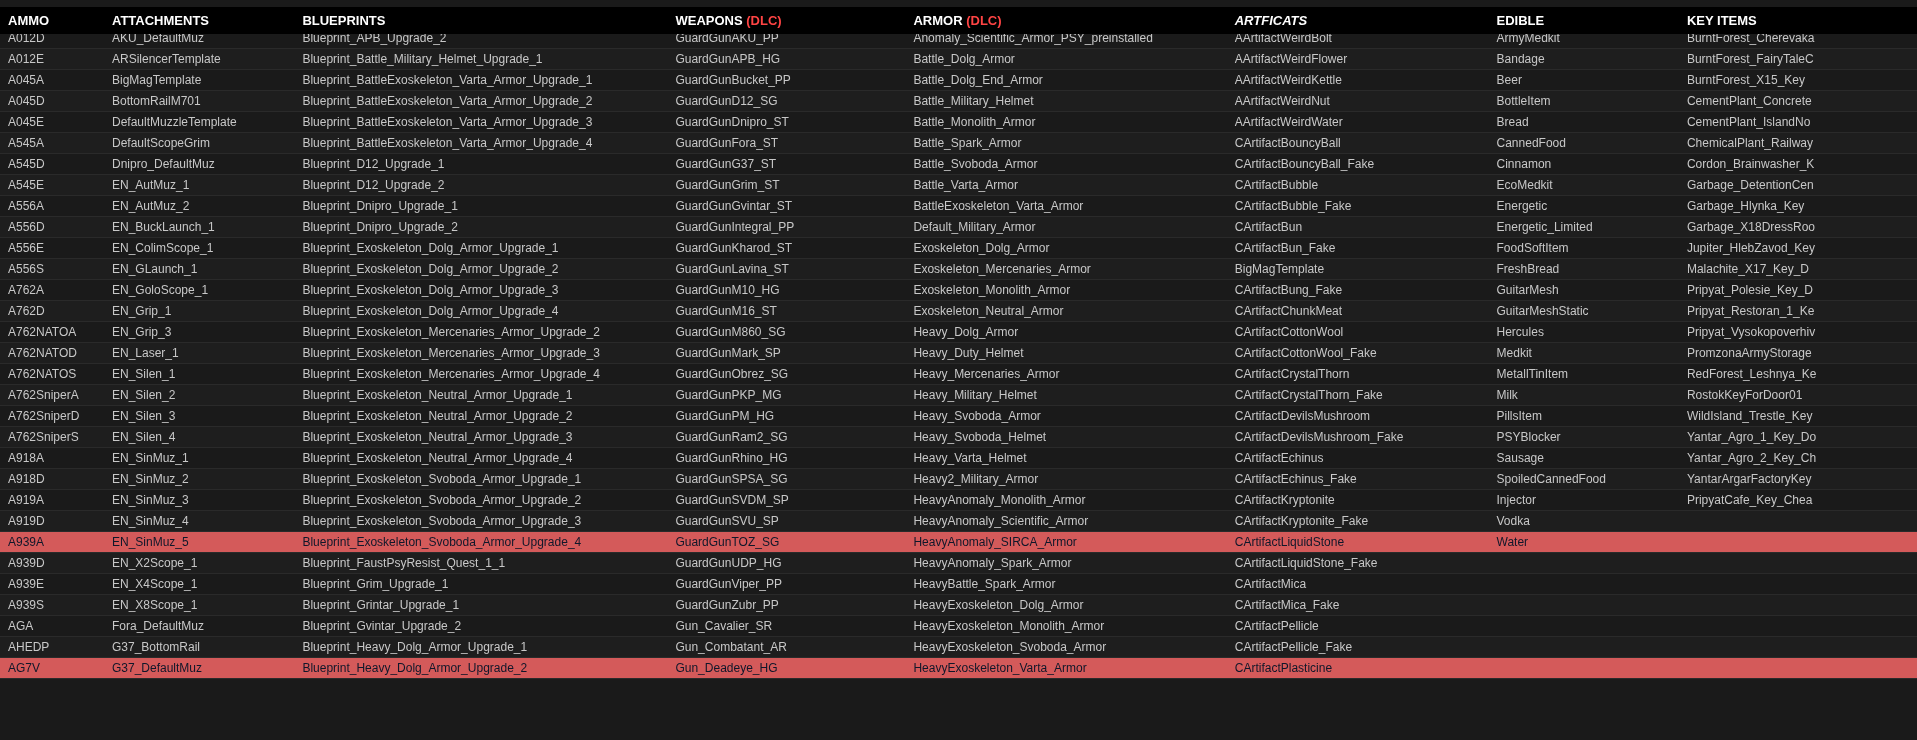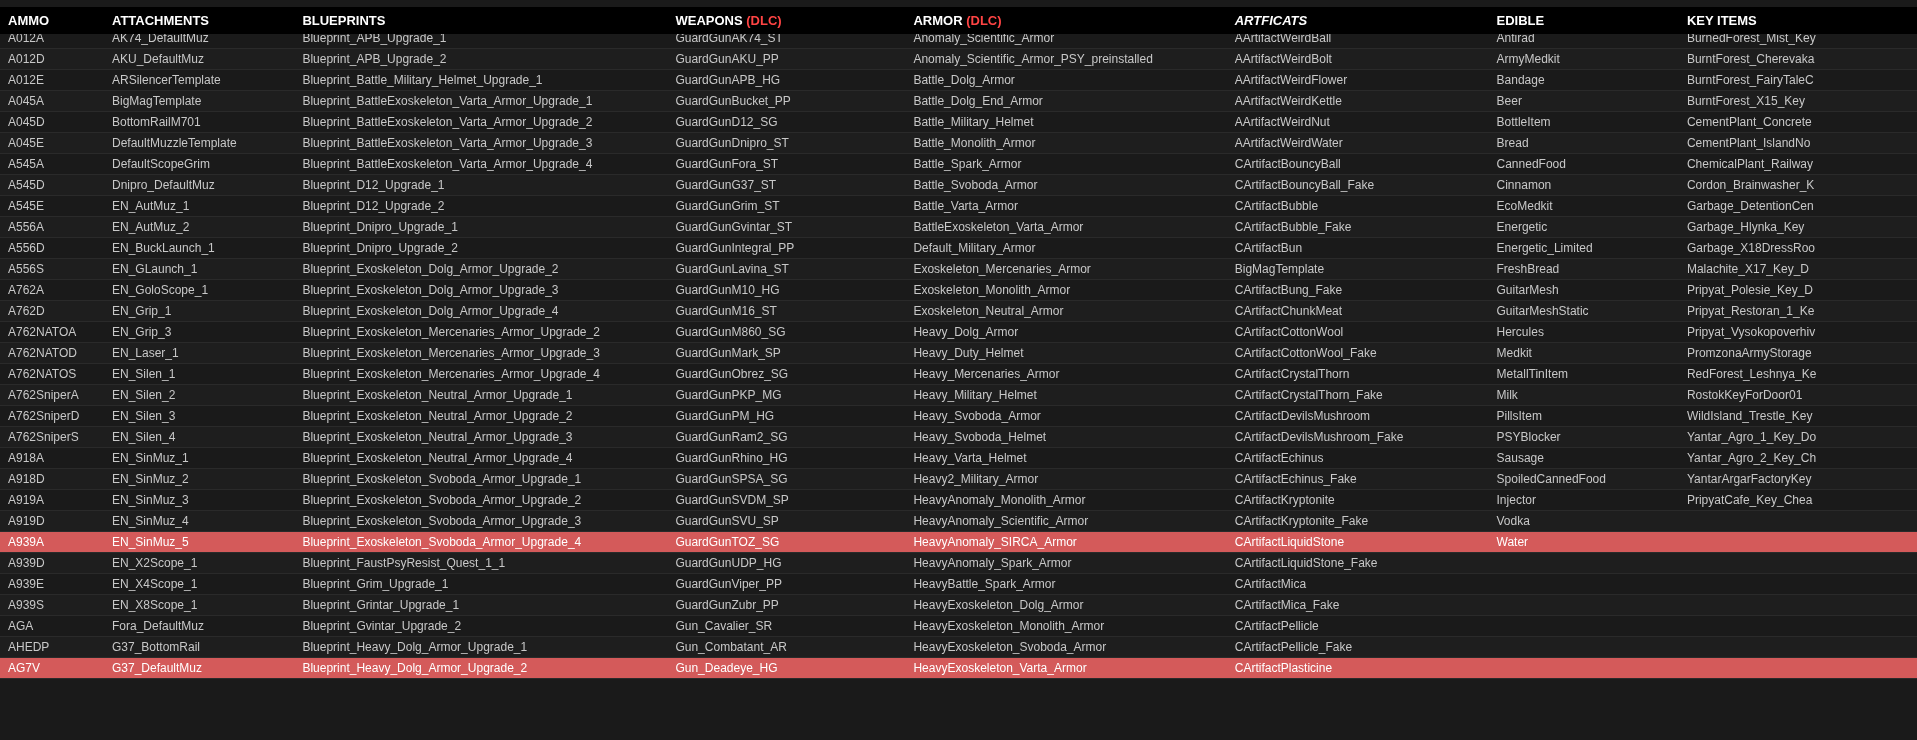--- a/index.html
+++ b/index.html
@@ -50,21 +50,21 @@
       background: #1a1a1a;
     }
     tbody td {
       padding: 3px 8px;
       white-space: nowrap;
       color: #c8c8c8;
       font-size: 12px;
     }
     .highlight-row td {
       background: #d45a5a !important;
-      color: #ffffff;
+      color: #0f172a;
     }
     .col-ammo { width: 80px; }
     .col-attach { width: 160px; }
     .col-blueprints { width: 290px; }
     .col-weapons { width: 200px; }
     .col-armor { width: 270px; }
     .col-artifacts { width: 220px; font-style: italic; }
     .col-edible { width: 160px; }
     .col-keyitems { width: 200px; }
   </style>
@@ -85,30 +85,20 @@
         <th class="col-armor">
           <span>ARMOR</span>
           <span class="dlc">(DLC)</span>
         </th>
         <th class="col-artifacts">ARTFICATS</th>
         <th class="col-edible">EDIBLE</th>
         <th class="col-keyitems">KEY ITEMS</th>
       </tr>
     </thead>
     <tbody id="table-body">
-    <tr>
-          <td>A012A</td>
-          <td>AK74_DefaultMuz</td>
-          <td>Blueprint_APB_Upgrade_1</td>
-          <td>GuardGunAK74_ST</td>
-          <td>Anomaly_Scientific_Armor</td>
-          <td>AArtifactWeirdBall</td>
-          <td>Antirad</td>
-          <td>BurnedForest_Mist_Key</td>
-        </tr>
         <tr>
           <td>A012D</td>
           <td>AKU_DefaultMuz</td>
           <td>Blueprint_APB_Upgrade_2</td>
           <td>GuardGunAKU_PP</td>
           <td>Anomaly_Scientific_Armor_PSY_preinstalled</td>
           <td>AArtifactWeirdBolt</td>
           <td>ArmyMedkit</td>
           <td>BurntForest_Cherevaka</td>
         </tr>
@@ -196,20 +186,30 @@
           <td>A556D</td>
           <td>EN_BuckLaunch_1</td>
           <td>Blueprint_Dnipro_Upgrade_2</td>
           <td>GuardGunIntegral_PP</td>
           <td>Default_Military_Armor</td>
           <td>CArtifactBun</td>
           <td>Energetic_Limited</td>
           <td>Garbage_X18DressRoo</td>
         </tr>
         <tr>
+          <td>A556E</td>
+          <td>EN_ColimScope_1</td>
+          <td>Blueprint_Exoskeleton_Dolg_Armor_Upgrade_1</td>
+          <td>GuardGunKharod_ST</td>
+          <td>Exoskeleton_Dolg_Armor</td>
+          <td>CArtifactBun_Fake</td>
+          <td>FoodSoftItem</td>
+          <td>Jupiter_HlebZavod_Key</td>
+        </tr>
+        <tr>
           <td>A556S</td>
           <td>EN_GLaunch_1</td>
           <td>Blueprint_Exoskeleton_Dolg_Armor_Upgrade_2</td>
           <td>GuardGunLavina_ST</td>
           <td>Exoskeleton_Mercenaries_Armor</td>
           <td>BigMagTemplate</td>
           <td>FreshBread</td>
           <td>Malachite_X17_Key_D</td>
         </tr>
         <tr>

